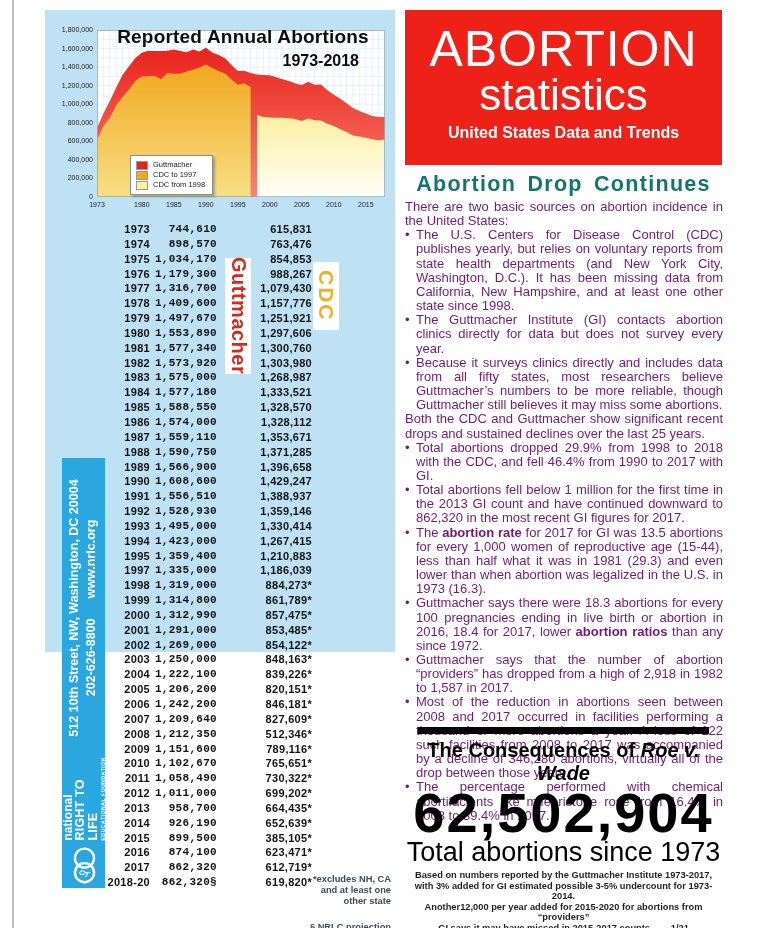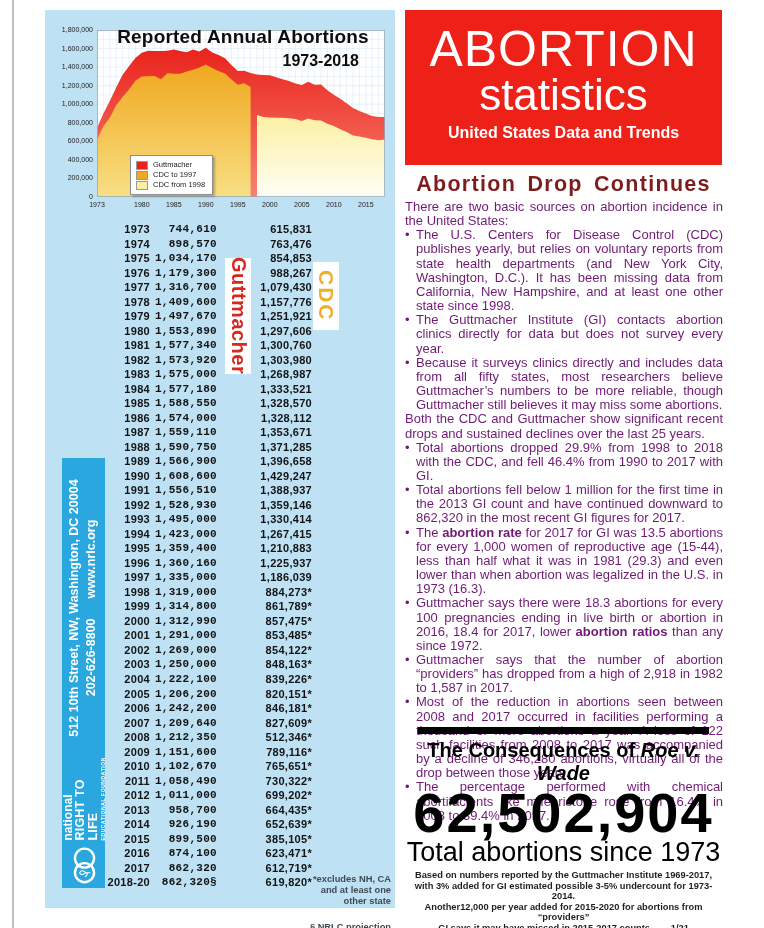--- a/index.html
+++ b/index.html
@@ -1,21 +1,21 @@
 <!DOCTYPE html>
 <html><head>
 <meta charset="utf-8">
 <style>
   html,body{margin:0;padding:0;background:#fff;}
   .page{position:relative;width:764px;height:928px;background:#fff;overflow:hidden;
         font-family:"Liberation Sans",sans-serif;}
   .scan-line{position:absolute;left:12px;top:0;width:2px;height:928px;background:#bcc0c3;}
 
   
-  .panel{position:absolute;left:45px;top:10px;width:350px;height:898px;background:#bfe1f4;}
+  .panel{position:absolute;left:45px;top:10px;width:350px;height:642px;background:#bfe1f4;}
 
   
   .chart{position:absolute;left:0;top:0;width:350px;height:212px;}
   .plot{position:absolute;left:52px;top:20px;width:288px;height:167px;background:#fff;}
   .plot svg{position:absolute;left:0;top:0;width:100%;height:100%;}
   .chart-title{position:absolute;left:56px;top:16px;width:284px;text-align:center;
                font-size:19px;font-weight:bold;color:#0d0d0d;letter-spacing:.2px;z-index:3;}
   .chart-subtitle{position:absolute;left:52px;top:42px;width:262px;text-align:right;
                   font-size:16px;font-weight:bold;color:#0d0d0d;z-index:3;}
   .ylabel{position:absolute;left:0;width:48px;text-align:right;font-size:7px;color:#222;line-height:8px;}
@@ -60,21 +60,21 @@
   .logo-t3{font-size:5px;font-weight:bold;letter-spacing:.6px;line-height:6px;}
 
   
   .redbox{position:absolute;left:405px;top:10px;width:317px;height:155px;background:#ee2118;
           color:#fff;text-align:center;}
   .t1{margin-top:13px;font-size:50px;line-height:52px;letter-spacing:1px;}
   .t2{font-size:44px;line-height:44px;margin-top:-2px;}
   .t3{font-size:16px;font-weight:bold;margin-top:7px;}
 
   .heading{position:absolute;left:405px;top:172px;width:317px;margin:0;text-align:center;
-           font-size:21.5px;font-weight:bold;letter-spacing:1.3px;word-spacing:4px;color:#7f1d1d;}
+           font-size:21.5px;font-weight:bold;letter-spacing:1.3px;word-spacing:4px;color:#0f766e;}
 
   .article{position:absolute;left:405px;top:200px;width:318px;font-size:13px;line-height:14.15px;
            text-align:justify;color:#701a75;}
   .block{margin:0;}
   .block.li{position:relative;padding-left:11px;}
   .bullet{position:absolute;left:0;top:0;}
 
   .conseq{position:absolute;left:405px;top:727px;width:317px;text-align:center;color:#000;}
   .bar{margin:0 13px;height:7px;background:#000;}
   .c-title{font-size:20px;font-weight:bold;margin-top:5px;line-height:23px;}
@@ -328,25 +328,20 @@
           <span class="cell-year">1994</span>
           <span class="cell-g">1,423,000</span>
           <span class="cell-c">1,267,415</span>
         </div>
         <div class="trow">
           <span class="cell-year">1995</span>
           <span class="cell-g">1,359,400</span>
           <span class="cell-c">1,210,883</span>
         </div>
         <div class="trow">
-          <span class="cell-year">1996</span>
-          <span class="cell-g">1,360,160</span>
-          <span class="cell-c">1,225,937</span>
-        </div>
-        <div class="trow">
           <span class="cell-year">1997</span>
           <span class="cell-g">1,335,000</span>
           <span class="cell-c">1,186,039</span>
         </div>
         <div class="trow">
           <span class="cell-year">1998</span>
           <span class="cell-g">1,319,000</span>
           <span class="cell-c">884,273*</span>
         </div>
         <div class="trow">
@@ -516,20 +511,20 @@
     </div>
 
   <div class="conseq">
     <div class="bar"></div>
     <div class="c-title">
       <span>The Consequences of </span><span class="it">Roe v. Wade</span>
     </div>
     <div class="c-num">62,502,904</div>
     <div class="c-cap">Total abortions since 1973</div>
     <div class="c-fine" id="fineprint">
-        <div>Based on numbers reported by the Guttmacher Institute 1969-2017,</div>
+        <div>Based on numbers reported by the Guttmacher Institute 1973-2017,</div>
         <div>with 3% added for GI estimated possible 3-5% undercount for 1973-2014.</div>
         <div>Another12,000 per year added  for 2015-2020 for abortions from “providers”</div>
         <div>GI says it may have missed in 2015-2017 counts.&nbsp;&nbsp;&nbsp;&nbsp;&nbsp;&nbsp;&nbsp;1/21</div>
       </div>
 
   </div>
 </div>
 
 </body></html>

